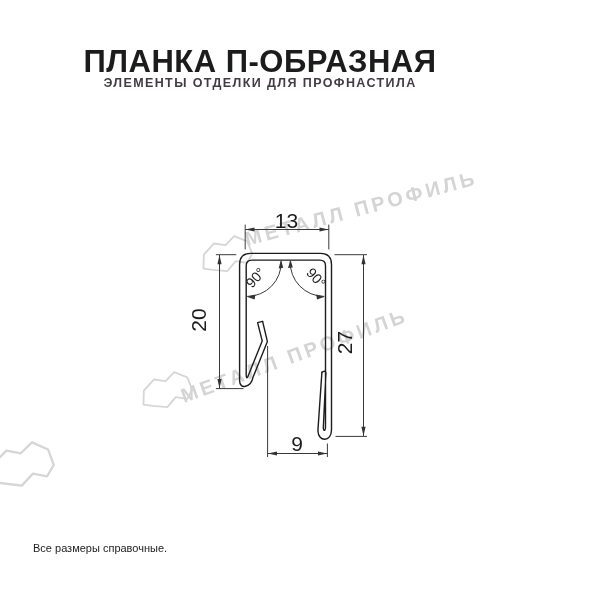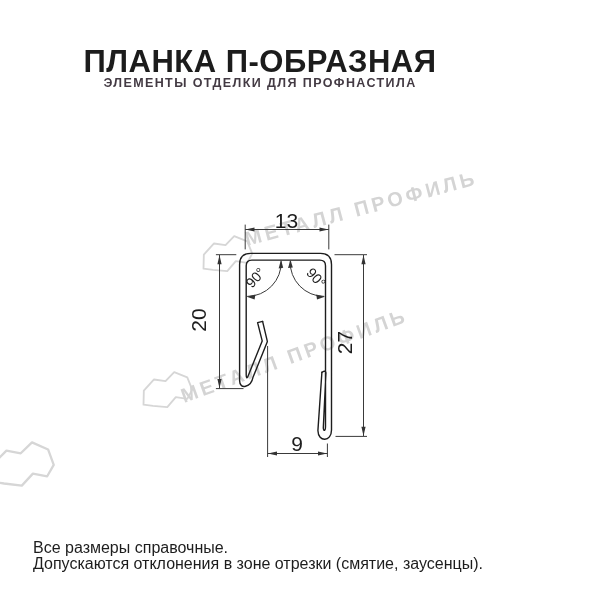--- a/index.html
+++ b/index.html
@@ -3,21 +3,21 @@
 <meta charset="utf-8">
 <style>
   html,body{margin:0;padding:0;background:#fff;}
   #page{position:relative;width:600px;height:600px;background:#ffffff;overflow:hidden;
         font-family:"Liberation Sans",sans-serif;}
   .header{position:absolute;top:48px;left:0;width:520px;text-align:center;}
   .title-line{font-size:31px;line-height:28px;font-weight:800;color:#1c1c1c;
               letter-spacing:0.5px;margin:0;}
   .subtitle{font-size:12.5px;font-weight:700;color:#433a43;
             letter-spacing:1.4px;}
-  .footer{position:absolute;left:33px;top:540px;font-size:16px;line-height:16px;color:#1d1d1d;}
+  .footer{position:absolute;left:33px;top:540px;font-size:11px;line-height:16px;color:#1d1d1d;}
   svg{position:absolute;left:0;top:0;}
   .profile{fill:none;stroke:#1d1d1d;stroke-width:1.4;stroke-linejoin:round;stroke-linecap:round;}
   .dim{stroke:#3a3a3a;stroke-width:1;fill:none;}
   .arrow{fill:#333;stroke:none;}
   .dimtext{font-family:"Liberation Sans",sans-serif;font-size:21px;fill:#1d1d1d;}
   .angletext{font-family:"Liberation Sans",sans-serif;font-size:14px;fill:#1d1d1d;}
   .wm-text{font-family:"Liberation Sans",sans-serif;font-weight:700;font-size:20px;
            letter-spacing:3.4px;fill:#d4d4d4;}
   .wm-cloud{fill:none;stroke:#d6d6d6;stroke-width:2;stroke-linejoin:round;}
 </style>
@@ -118,16 +118,15 @@
     <g>
       <path class="dim" d="M 324.2 296.4 A 34 34 0 0 1 290.2 261.2"></path>
       <polygon class="arrow" points="324.8,296.8 316.2,294.6 317,299.4"></polygon>
       <polygon class="arrow" points="290.5,259.8 288,268 292.8,267.6"></polygon>
       <text class="angletext" transform="translate(312.5,281) rotate(48)" text-anchor="middle">90°</text>
     </g>
   </svg>
 
   <div class="footer">
     <div>Все размеры справочные.</div>
-    <div>Допускаются отклонения в зоне отрезки (смятие, заусенцы).</div>
   </div>
 
 </div>
 
 </body></html>

